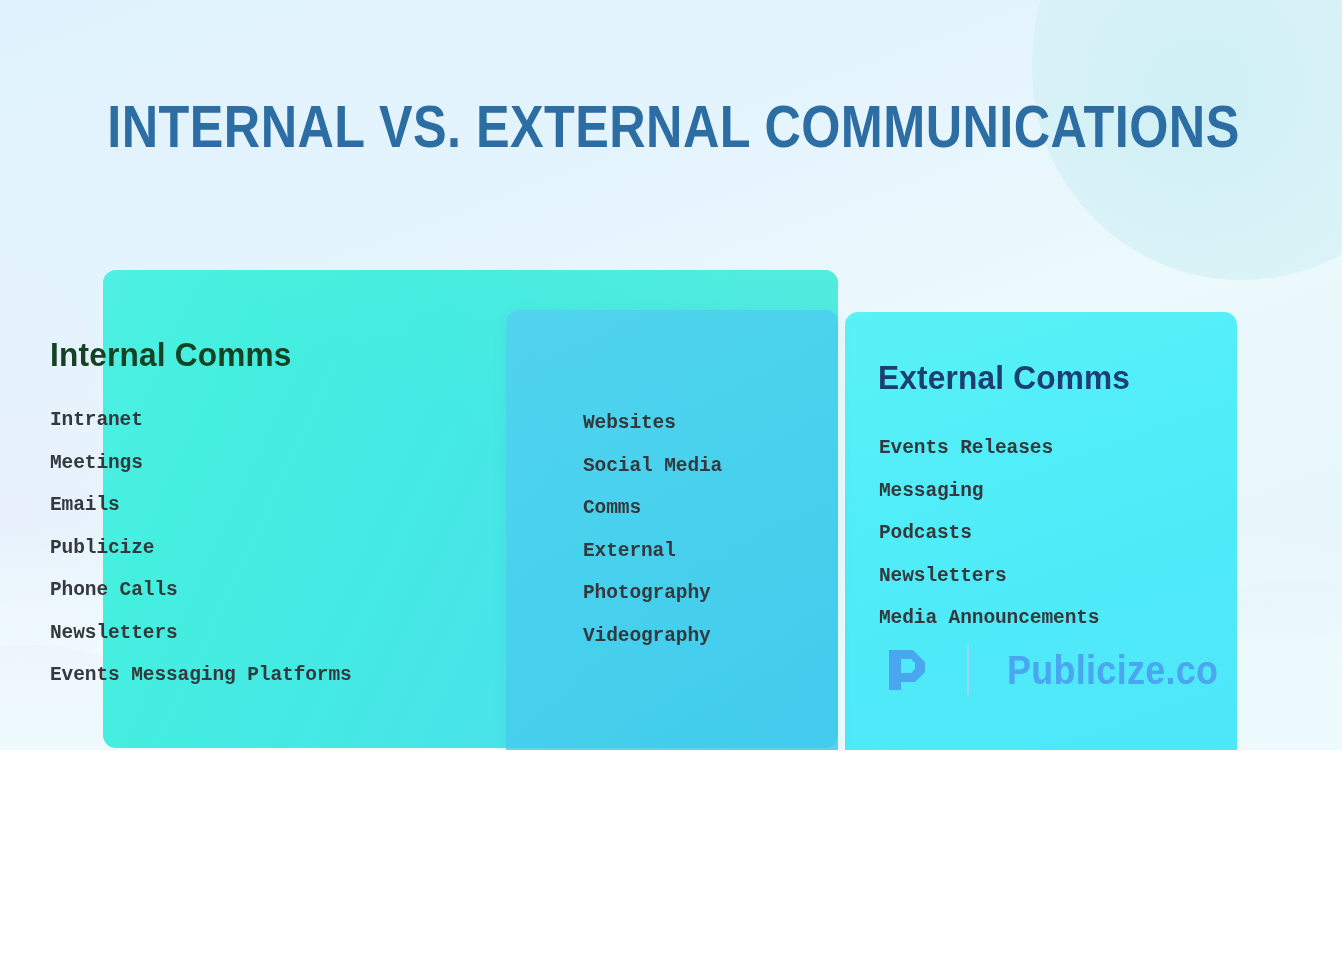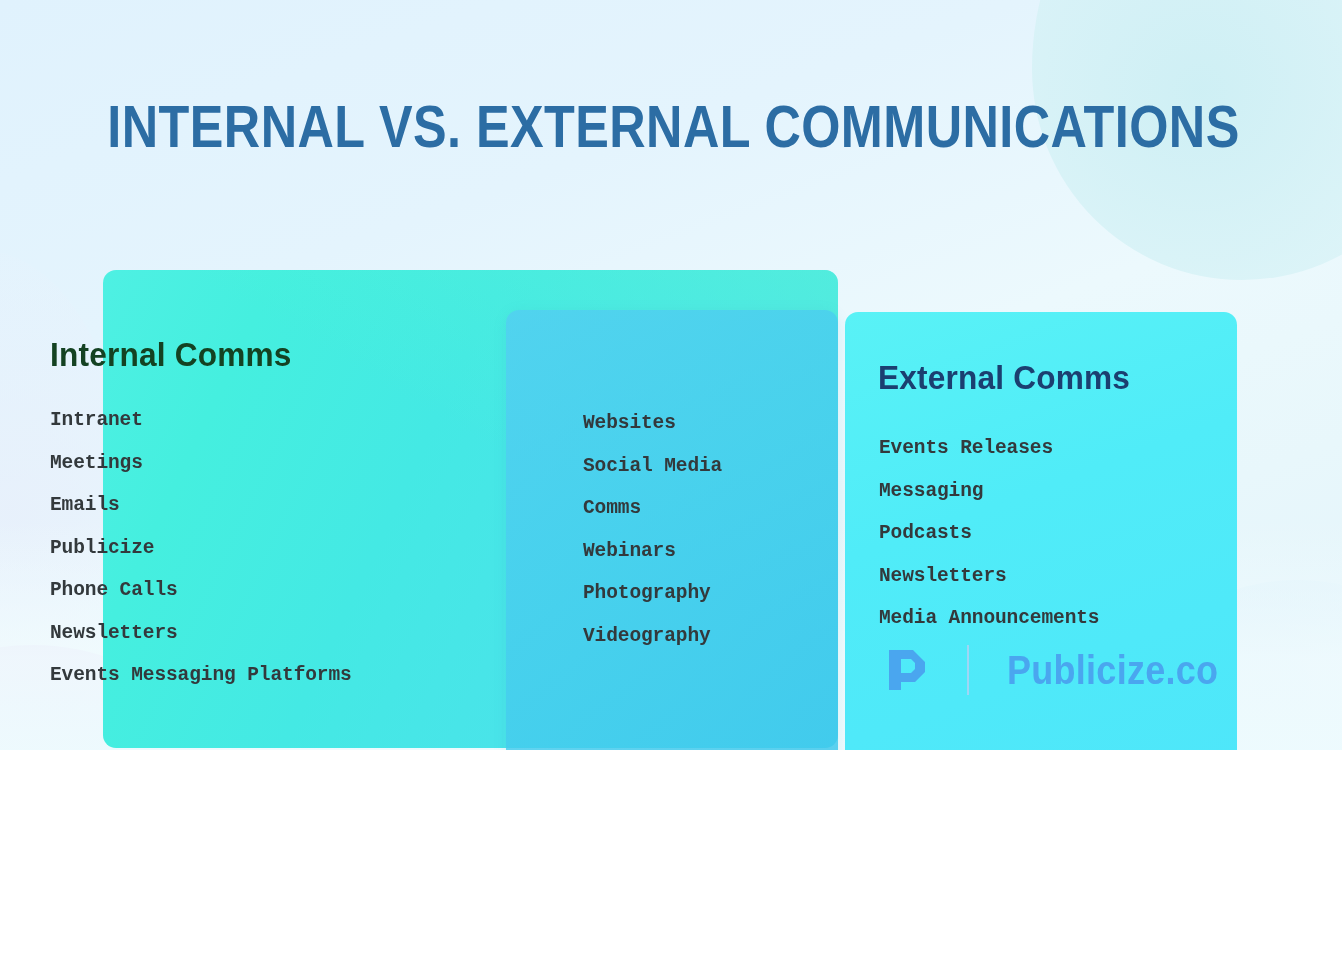--- a/index.html
+++ b/index.html
@@ -233,21 +233,21 @@
     <li>Publicize</li>
     <li>Phone Calls</li>
     <li>Newsletters</li>
     <li>Events Messaging Platforms</li>
   </ul>
 
   <ul class="item-list list-middle" style="left:583px; top:412px;">
     <li>Websites</li>
     <li>Social Media</li>
     <li>Comms</li>
-    <li>Webinars</li>
+    <li>External</li>
     <li>Photography</li>
     <li>Videography</li>
   </ul>
 
   <div class="panel-heading heading-external" style="left:878px; top:358px;">External Comms</div>
   <ul class="item-list list-external" style="left:879px; top:437px;">
     <li>Events Releases</li>
     <li>Messaging</li>
     <li>Podcasts</li>
     <li>Newsletters</li>

